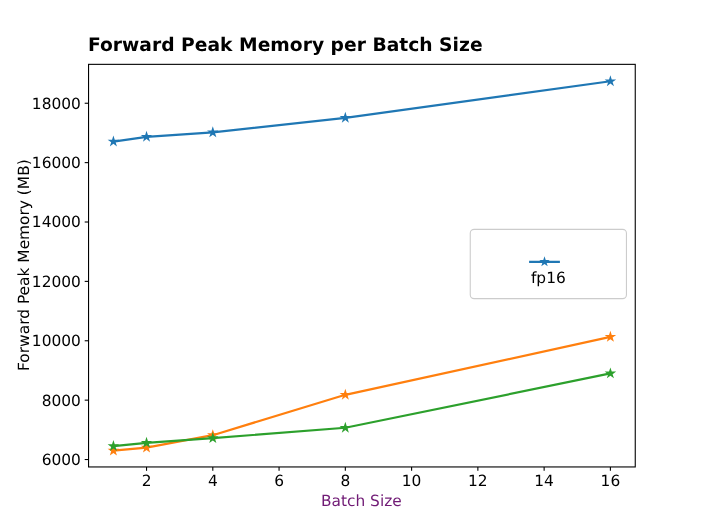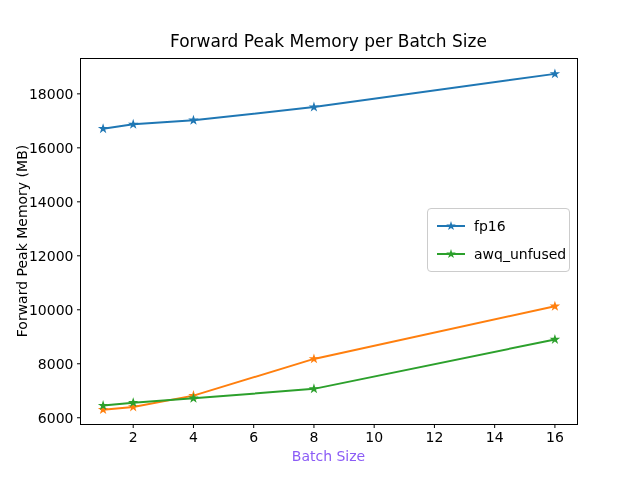--- a/index.html
+++ b/index.html
@@ -6,40 +6,40 @@
   body{
     width:640px;height:480px;
     background:#ffffff;
     font-family:"DejaVu Sans","Liberation Sans",sans-serif;
     position:relative;overflow:hidden;
     color:#000;
   }
   #chart-svg{position:absolute;left:0;top:0;}
   .chart-title{
     position:absolute;left:80px;top:31px;width:497px;
-    text-align:center;font-size:17px;color:#000;white-space:nowrap;
+    font-size:17px;color:#000;white-space:nowrap;font-weight:bold;
   }
   .x-label{
     position:absolute;left:80px;top:448px;width:497px;
-    text-align:center;font-size:14px;color:#8b5cf6;
+    text-align:center;font-size:14px;color:#701a75;
   }
   .y-label{
     position:absolute;left:22px;top:241px;
     transform:translate(-50%,-50%) rotate(-90deg);
     font-size:14px;color:#000;white-space:nowrap;
   }
   .legend{
     position:absolute;left:427px;top:208px;width:143px;height:64px;
     border:1px solid #cccccc;border-radius:4px;
     background:rgba(255,255,255,0.8);
     box-sizing:border-box;
     padding:3px 8px 3px 8px;
     display:flex;flex-direction:column;justify-content:space-around;
   }
-  .legend-row{display:flex;align-items:center;height:19px;}
+  .legend-row{display:flex;align-items:center;height:19px;flex-direction:column;}
   .legend-sample{flex:0 0 auto;margin-right:8px;}
   .legend-label{font-size:14px;color:#000;white-space:nowrap;}
   .tick-text{font-size:14px;fill:#000;}
 </style>
 </head>
 <body>
 
 <svg id="chart-svg" width="640" height="480">
     <rect x="80.5" y="58.5" width="497" height="366" fill="none" stroke="#000000" stroke-width="1"></rect>
     <line x1="133.21212121212122" y1="424.5" x2="133.21212121212122" y2="428" stroke="#000000" stroke-width="1"></line>
@@ -97,20 +97,13 @@
 <div class="y-label">Forward Peak Memory (MB)</div>
 
 <div class="legend">
   <div class="legend-row">
     <svg class="legend-sample" width="30" height="14">
         <line x1="1" y1="7" x2="29" y2="7" stroke="#1f77b4" stroke-width="2"></line>
         <path d="M15.00,2.00L16.12,5.45L19.76,5.45L16.82,7.59L17.94,11.05L15.00,8.91L12.06,11.05L13.18,7.59L10.24,5.45L13.88,5.45Z" fill="#1f77b4"></path>
       </svg>
     <span class="legend-label">fp16</span>
   </div>
-  <div class="legend-row">
-    <svg class="legend-sample" width="30" height="14">
-        <line x1="1" y1="7" x2="29" y2="7" stroke="#2ca02c" stroke-width="2"></line>
-        <path d="M15.00,2.00L16.12,5.45L19.76,5.45L16.82,7.59L17.94,11.05L15.00,8.91L12.06,11.05L13.18,7.59L10.24,5.45L13.88,5.45Z" fill="#2ca02c"></path>
-      </svg>
-    <span class="legend-label">awq_unfused</span>
-  </div>
 </div>
 
 </body></html>

